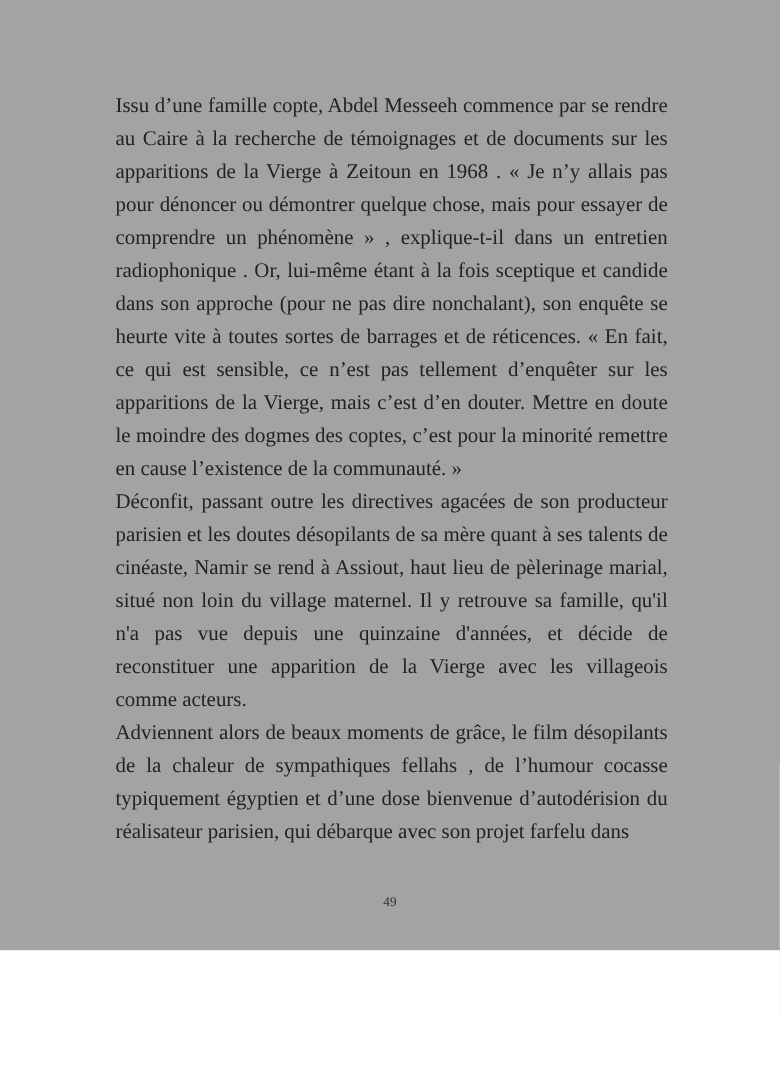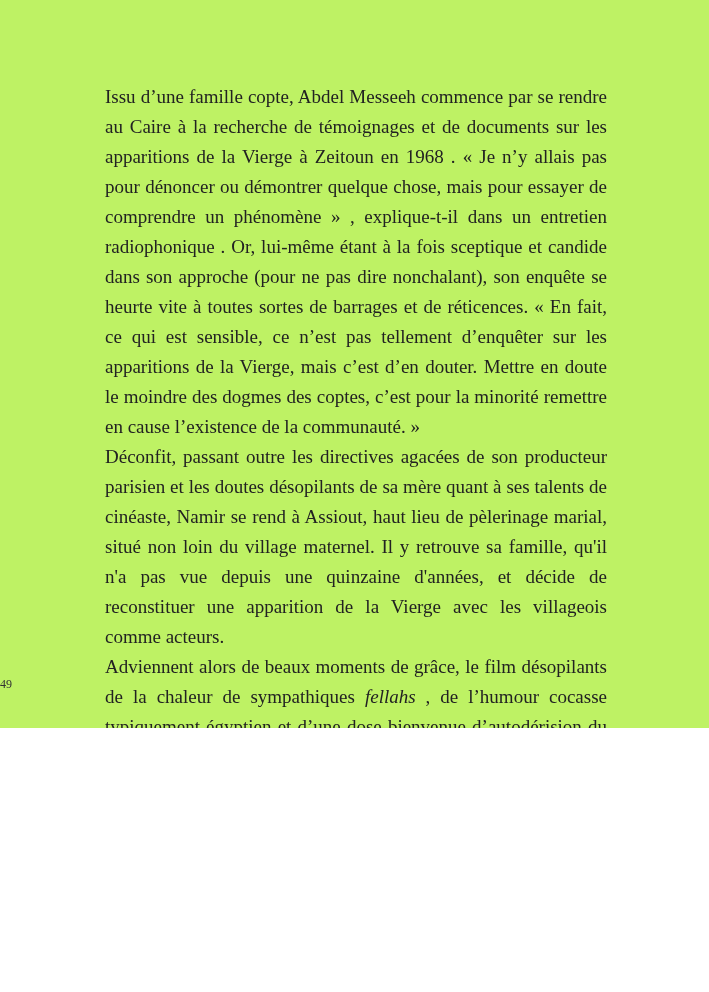--- a/index.html
+++ b/index.html
@@ -3,50 +3,49 @@
 <meta charset="utf-8">
 <style>
   html, body {
     margin: 0;
     padding: 0;
     background: #ffffff;
   }
   .page {
     position: relative;
     width: 709px;
-    height: 728px;
-    background: #bef264;
+    height: 864px;
+    background: #a3a3a3;
     overflow: hidden;
     font-family: "Liberation Serif", serif;
     color: #222222;
   }
   .text-block {
     position: absolute;
     left: 105px;
     top: 82px;
     width: 502px;
   }
   .text-block p {
     margin: 0;
     padding: 0;
     font-size: 19px;
     line-height: 30px;
     text-align: justify;
     text-justify: inter-word;
   }
   .italic {
-    font-style: italic;
     margin-top: 35px;
   }
   .page-number {
     position: absolute;
     left: 0;
     right: 0;
     bottom: 36px;
-    text-align: left;
+    text-align: center;
     font-size: 12px;
     color: #333333;
     font-family: "Liberation Serif", serif;
   }
 </style>
 </head>
 <body>
 
 <div class="page">
   <div class="text-block">

